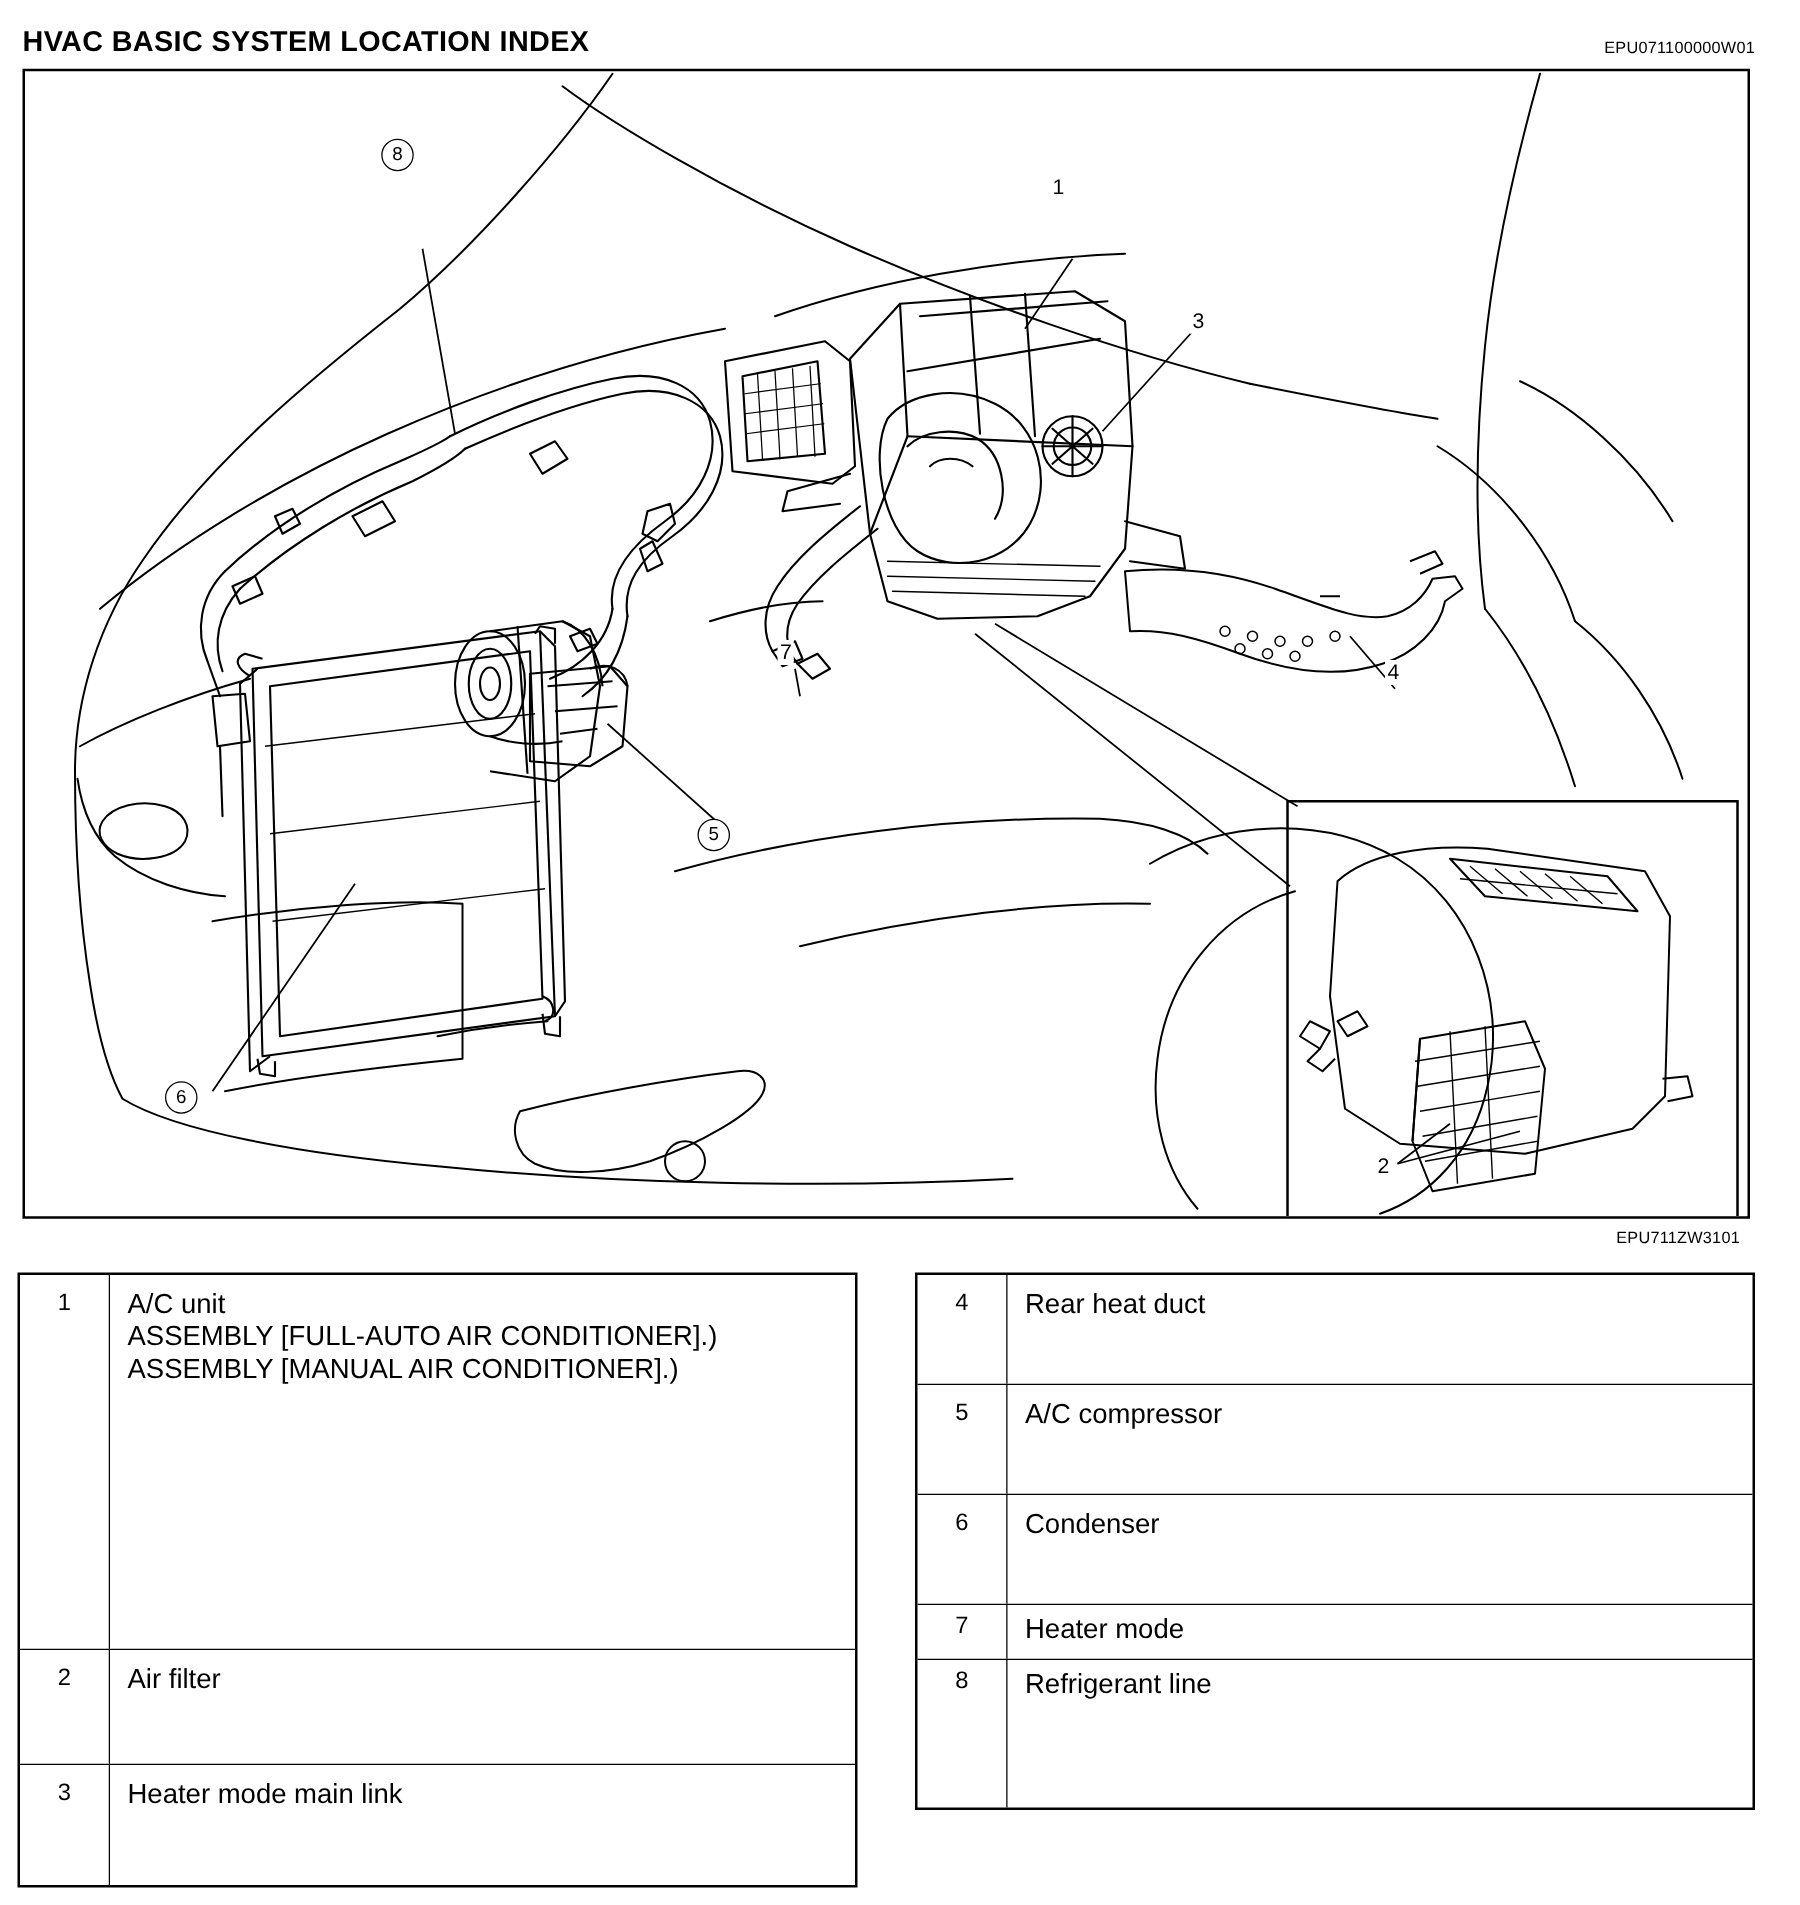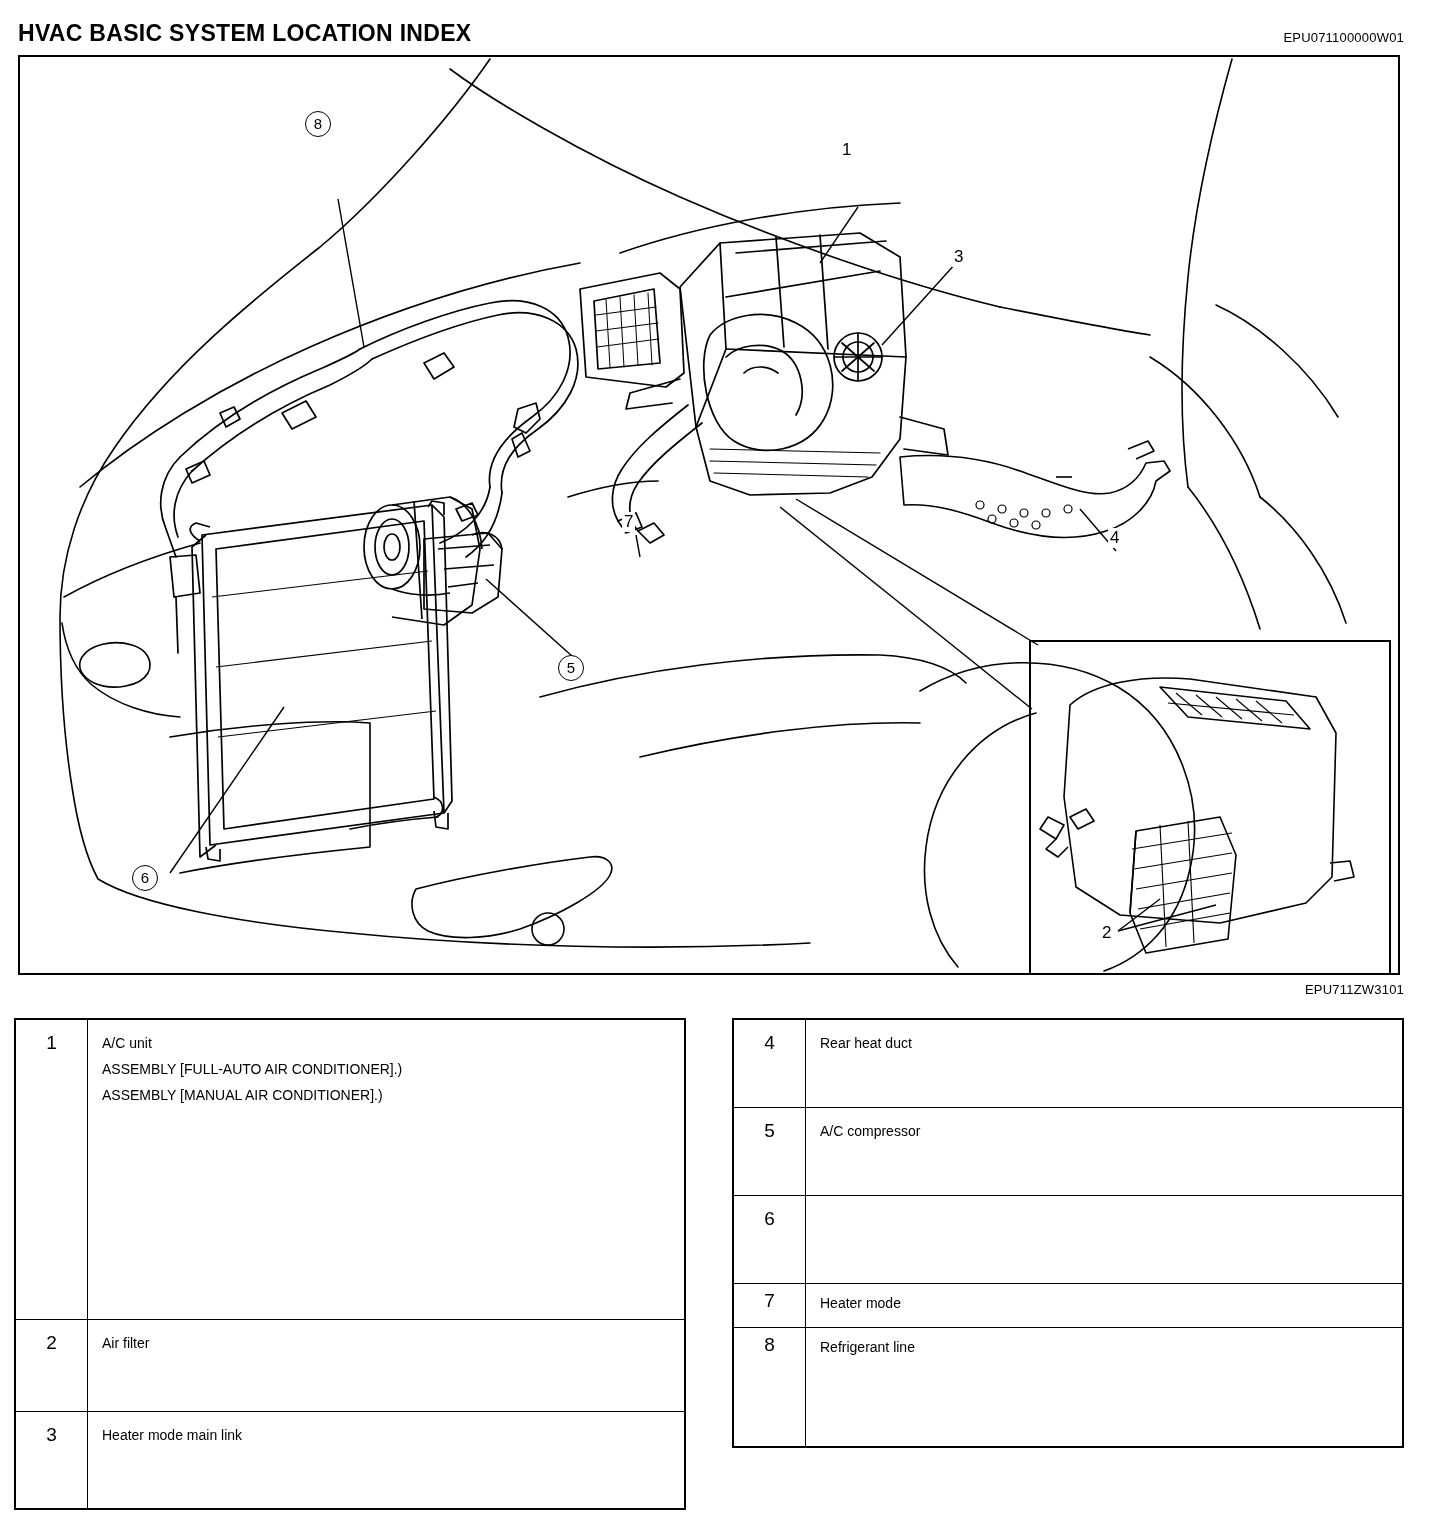--- a/index.html
+++ b/index.html
@@ -32,21 +32,21 @@
   }
   .doc-code {
     position: absolute;
     right: 36px;
     top: 30px;
     font-size: 13px;
     letter-spacing: 0.2px;
   }
   .fig-code {
     position: absolute;
-    right: 36px;
+    right: 48px;
     top: 982px;
     font-size: 13px;
     letter-spacing: 0.2px;
   }
   
   .illus {
     position: absolute;
     left: 18px;
     top: 55px;
     width: 1382px;
@@ -101,21 +101,21 @@
     border-right: 1.5px solid #000;
     box-sizing: border-box;
     font-size: 19px;
     text-align: center;
     padding-top: 12px;
   }
   .ltext {
     flex: 1 1 auto;
     box-sizing: border-box;
     padding: 10px 0 0 14px;
-    font-size: 14px;
+    font-size: 22px;
     line-height: 26px;
   }
   .ltext div { white-space: nowrap; }
 </style>
 </head>
 <body>
 
 <div class="page">
 
   <div class="doc-title">HVAC BASIC SYSTEM LOCATION INDEX</div>
@@ -378,20 +378,23 @@
       </div>
     </div>
     <div class="lrow" style="height:88px;">
       <div class="lnum">5</div>
       <div class="ltext">
         <div>A/C compressor</div>
       </div>
     </div>
     <div class="lrow" style="height:88px;">
       <div class="lnum">6</div>
+      <div class="ltext">
+        <div>Condenser</div>
+      </div>
     </div>
     <div class="lrow" style="height:44px;">
       <div class="lnum" style="padding-top:6px;">7</div>
       <div class="ltext" style="padding-top:6px;">
         <div>Heater mode</div>
       </div>
     </div>
     <div class="lrow" style="height:118px;">
       <div class="lnum" style="padding-top:6px;">8</div>
       <div class="ltext" style="padding-top:6px;">

